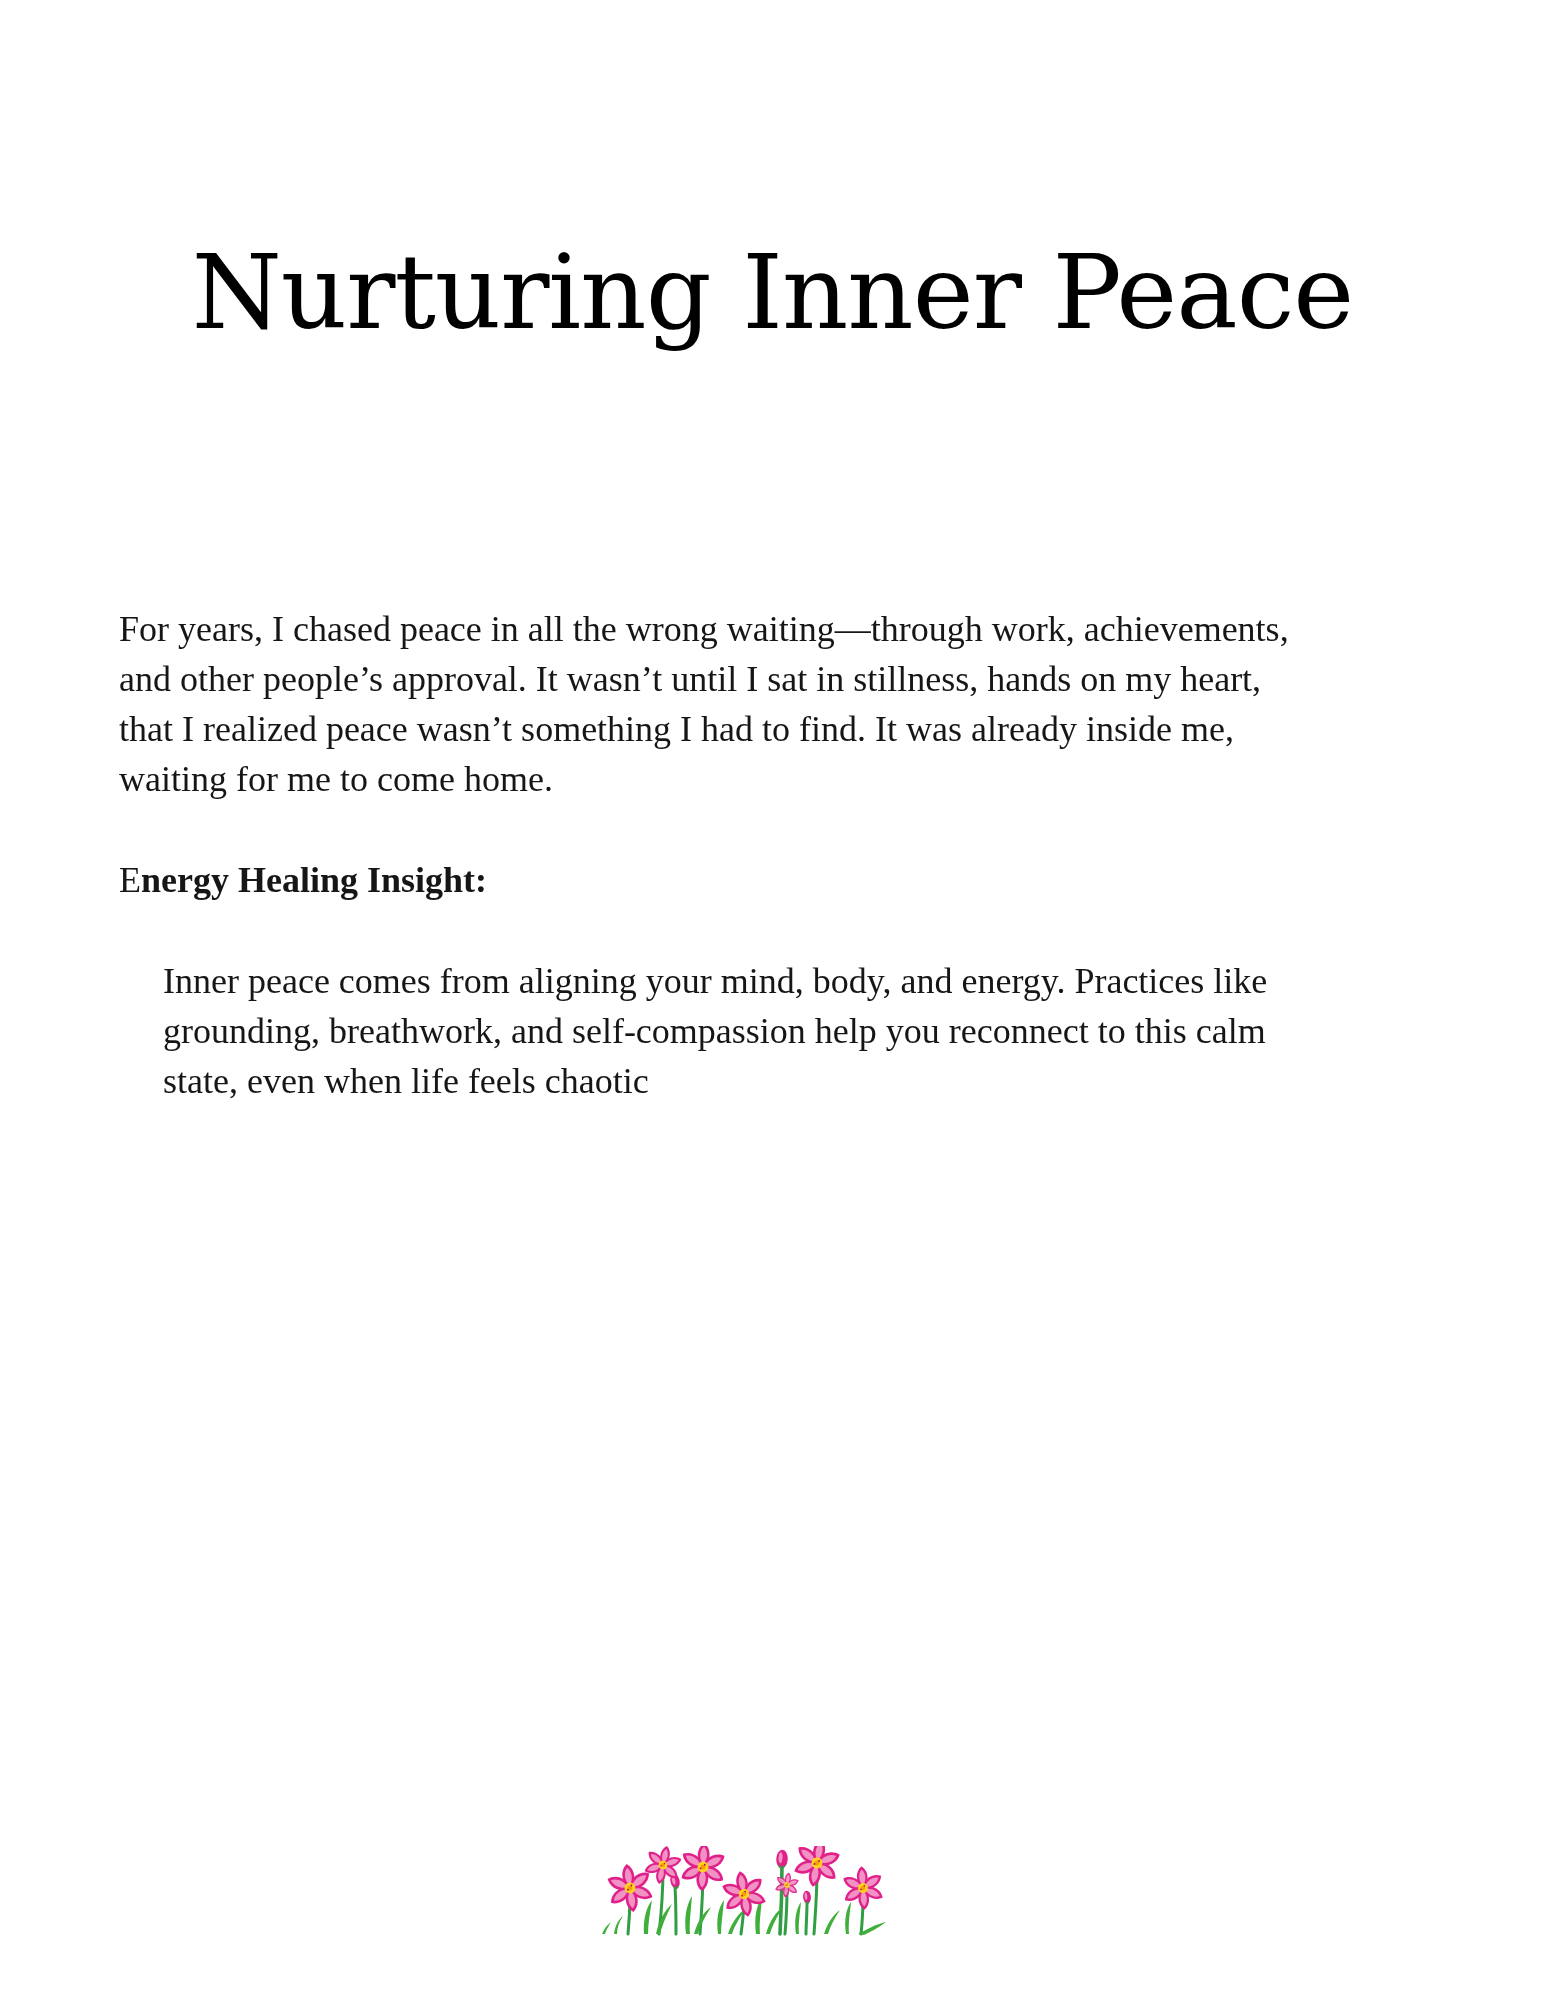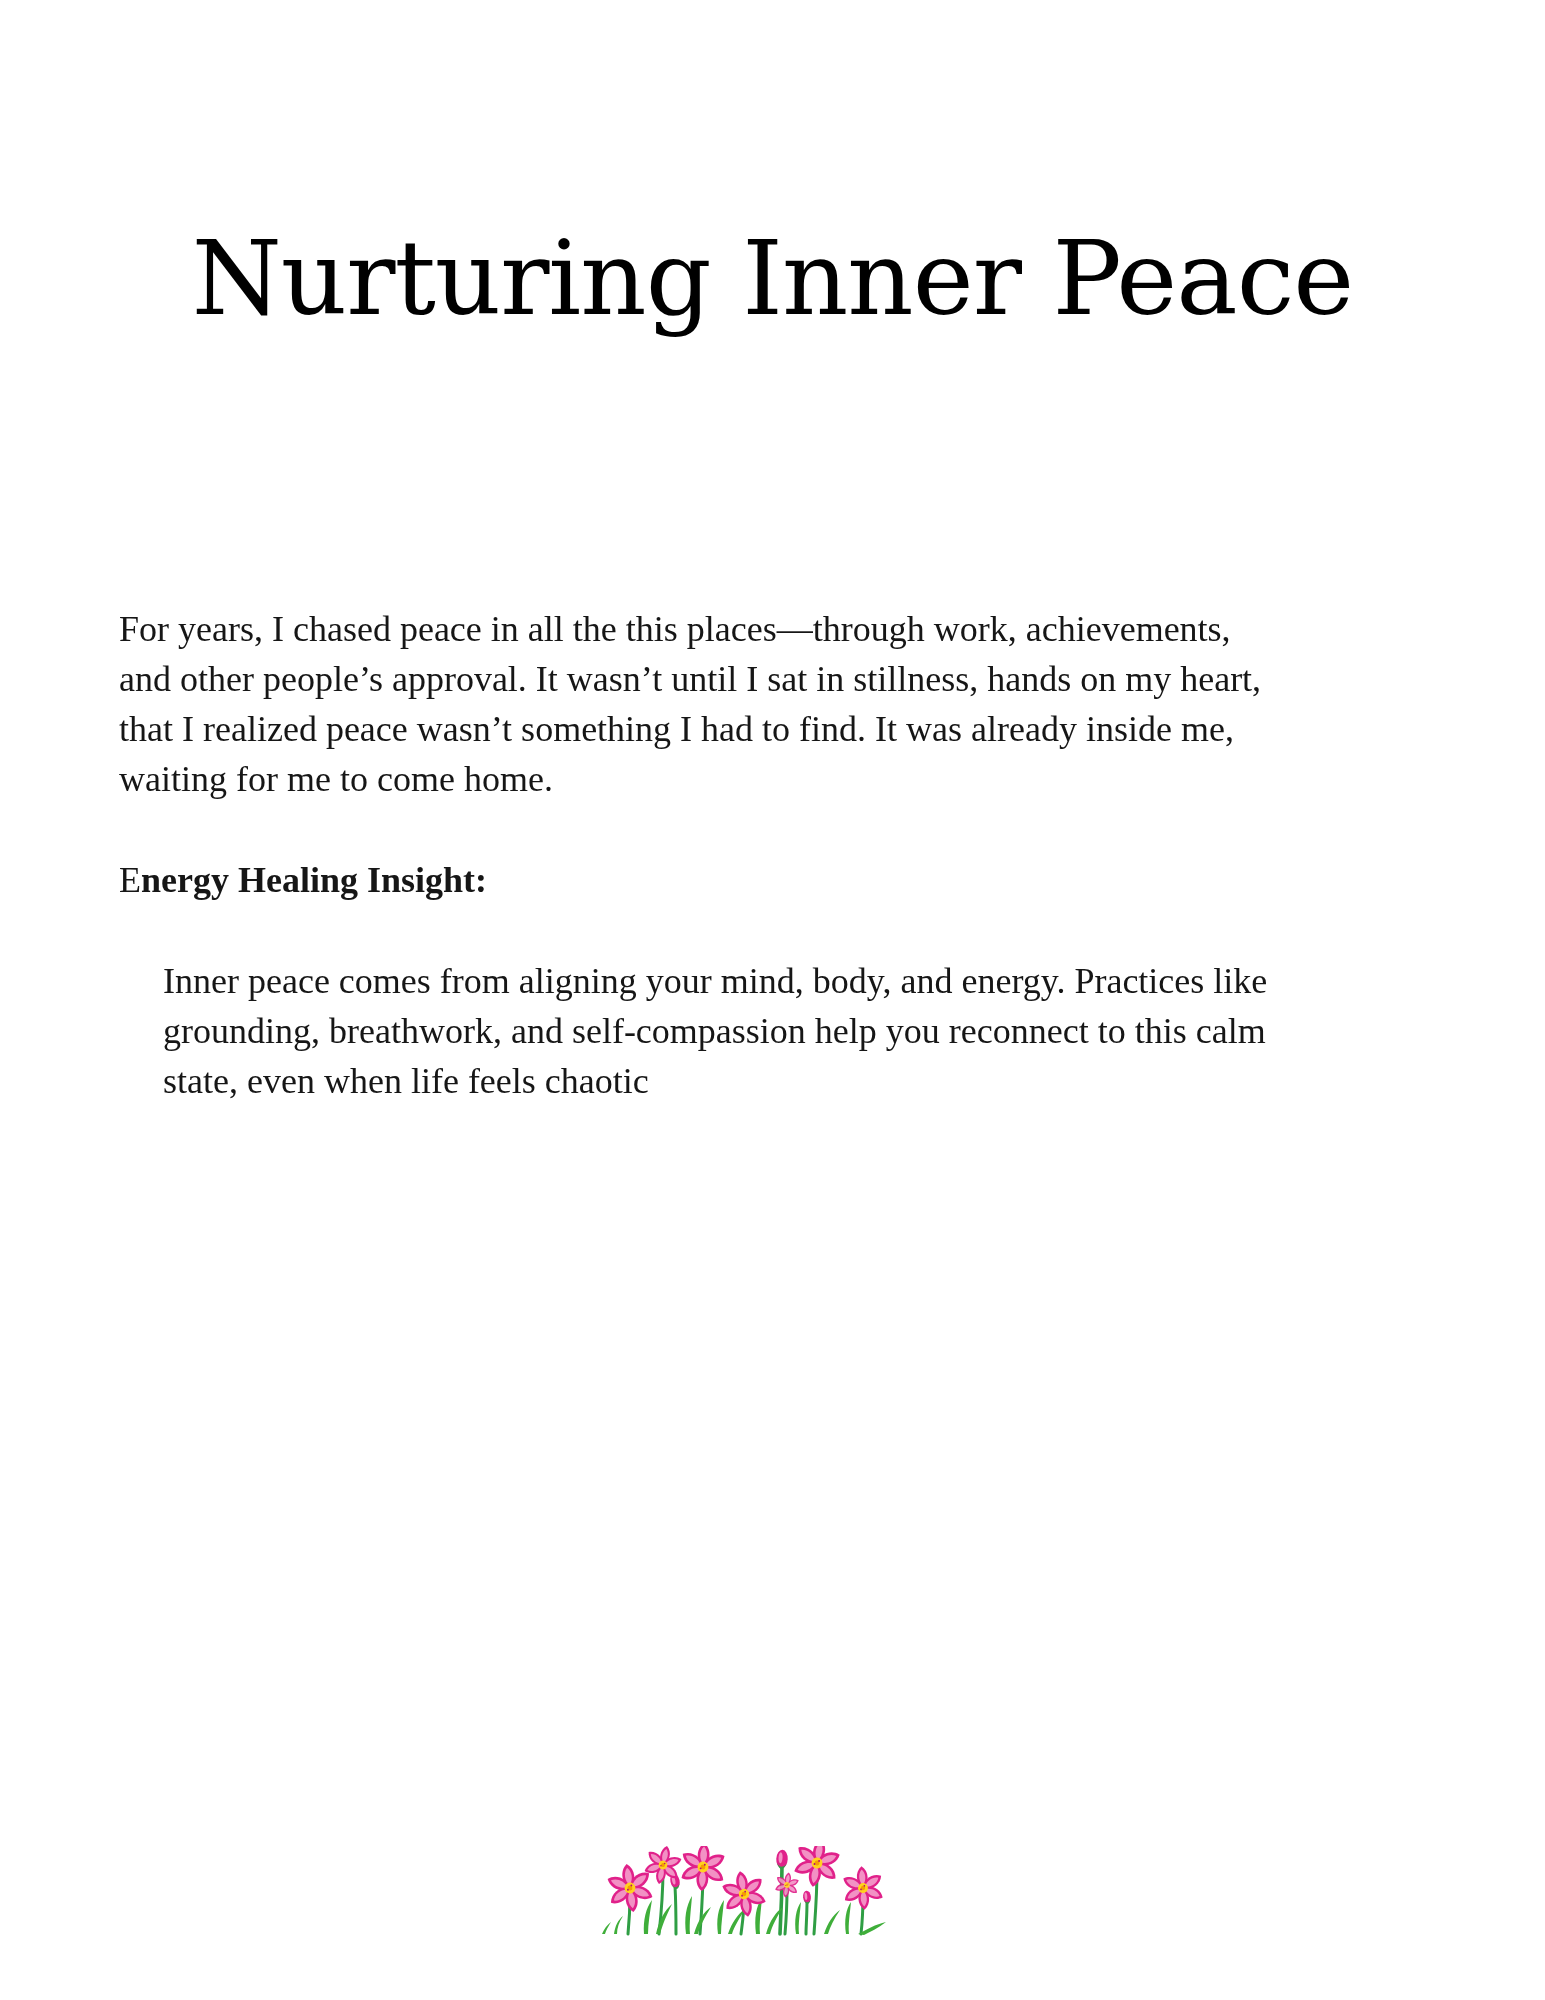--- a/index.html
+++ b/index.html
@@ -19,21 +19,21 @@
     width:1545px;height:2000px;
     background:var(--background);
     font-family:"Liberation Serif",serif;
     color:var(--text-color);
     position:relative;
     overflow:hidden;
   }
   .page{position:absolute;inset:0;}
   .title{
     position:absolute;
-    top:227px;left:0;width:100%;
+    top:241px;left:0;width:100%;
     margin:0;
     text-align:center;
     font-family:"DejaVu Serif","Liberation Serif",serif;
     font-weight:400;
     font-size:103px;
     line-height:1;
     letter-spacing:-1px;
     color:var(--title-color);
     white-space:nowrap;
   }
@@ -64,21 +64,21 @@
   }
 </style>
 <title>Nurturing Inner Peace</title></head>
 <body>
 
 <div class="page">
 
   <h1 class="title">Nurturing Inner Peace</h1>
 
   <div class="content">
-    <p class="para">For years, I chased peace in all the this places—through work, achievements,
+    <p class="para">For years, I chased peace in all the wrong waiting—through work, achievements,
 and other people’s approval. It wasn’t until I sat in stillness, hands on my heart,
 that I realized peace wasn’t something I had to find. It was already inside me,
 waiting for me to come home.</p>
     <p class="heading"><span class="lead">E</span><span class="rest">nergy Healing Insight:</span></p>
     <p class="para second">Inner peace comes from aligning your mind, body, and energy. Practices like
 grounding, breathwork, and self-compassion help you reconnect to this calm
 state, even when life feels chaotic</p>
   </div>
 
   <svg class="flowers" viewBox="0 0 290 92" xmlns="http://www.w3.org/2000/svg" aria-hidden="true">

